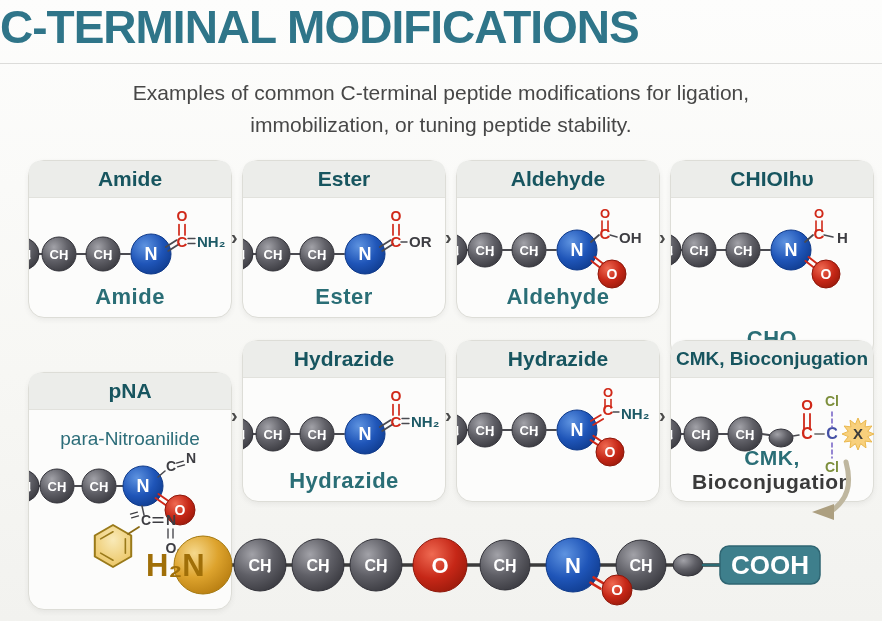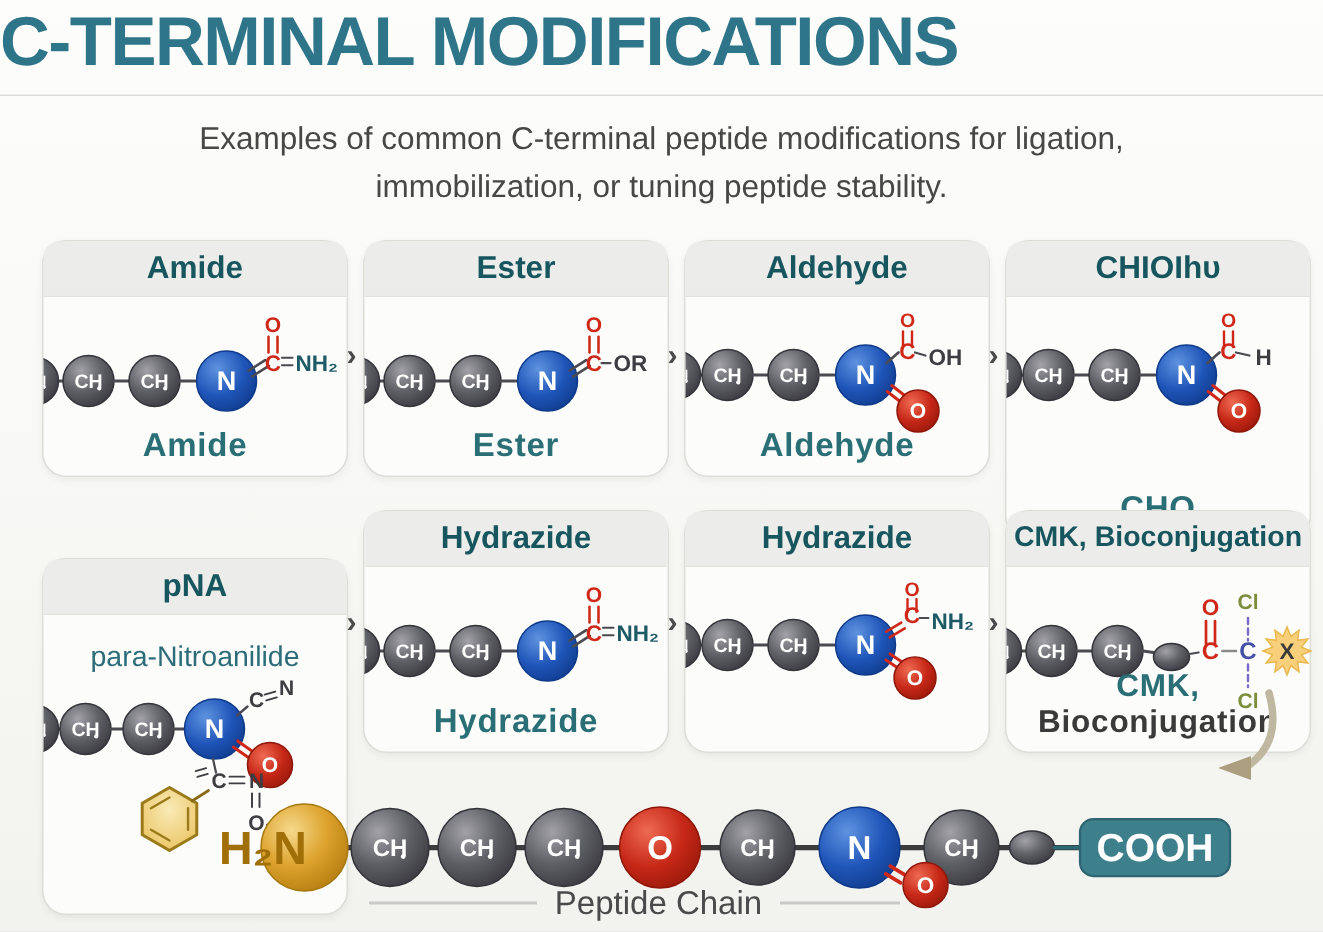--- a/index.html
+++ b/index.html
@@ -382,19 +382,14 @@
         <line x1="590.4565127337174" y1="62.57247877713763" x2="600.4565127337174" y2="68.57247877713763" stroke="#d02818" stroke-width="2.5" stroke-linecap="round"></line>
         <line x1="593.5434872662826" y1="57.42752122286237" x2="603.5434872662826" y2="63.42752122286237" stroke="#d02818" stroke-width="2.5" stroke-linecap="round"></line>
         <circle cx="617" cy="70" r="15" fill="url(#g-red)" stroke="#8e170a" stroke-width="1"></circle>
         <text x="617" y="75.25" fill="#ffffff" font-size="15" font-weight="bold" text-anchor="middle">O</text>
         <ellipse cx="688" cy="45" rx="15" ry="11" fill="url(#g-gray)" stroke="#33333a" stroke-width="1"></ellipse>
         <line x1="703" y1="45" x2="720" y2="45" stroke="#2b6b74" stroke-width="2.5" stroke-linecap="round"></line>
         <rect x="720" y="26" width="100" height="38" rx="9" fill="#3e7f8c" stroke="#2f6572" stroke-width="1.5"></rect>
         <text x="770" y="54" fill="#ffffff" font-size="26" font-weight="bold" text-anchor="middle">COOH</text>
       </svg></div>
 
-  <div class="caption-row">
-    <div class="rule l"></div>
-    <div class="caption-text">Peptide Chain</div>
-    <div class="rule r"></div>
-  </div>
 
 </div>
 
 </body></html>

